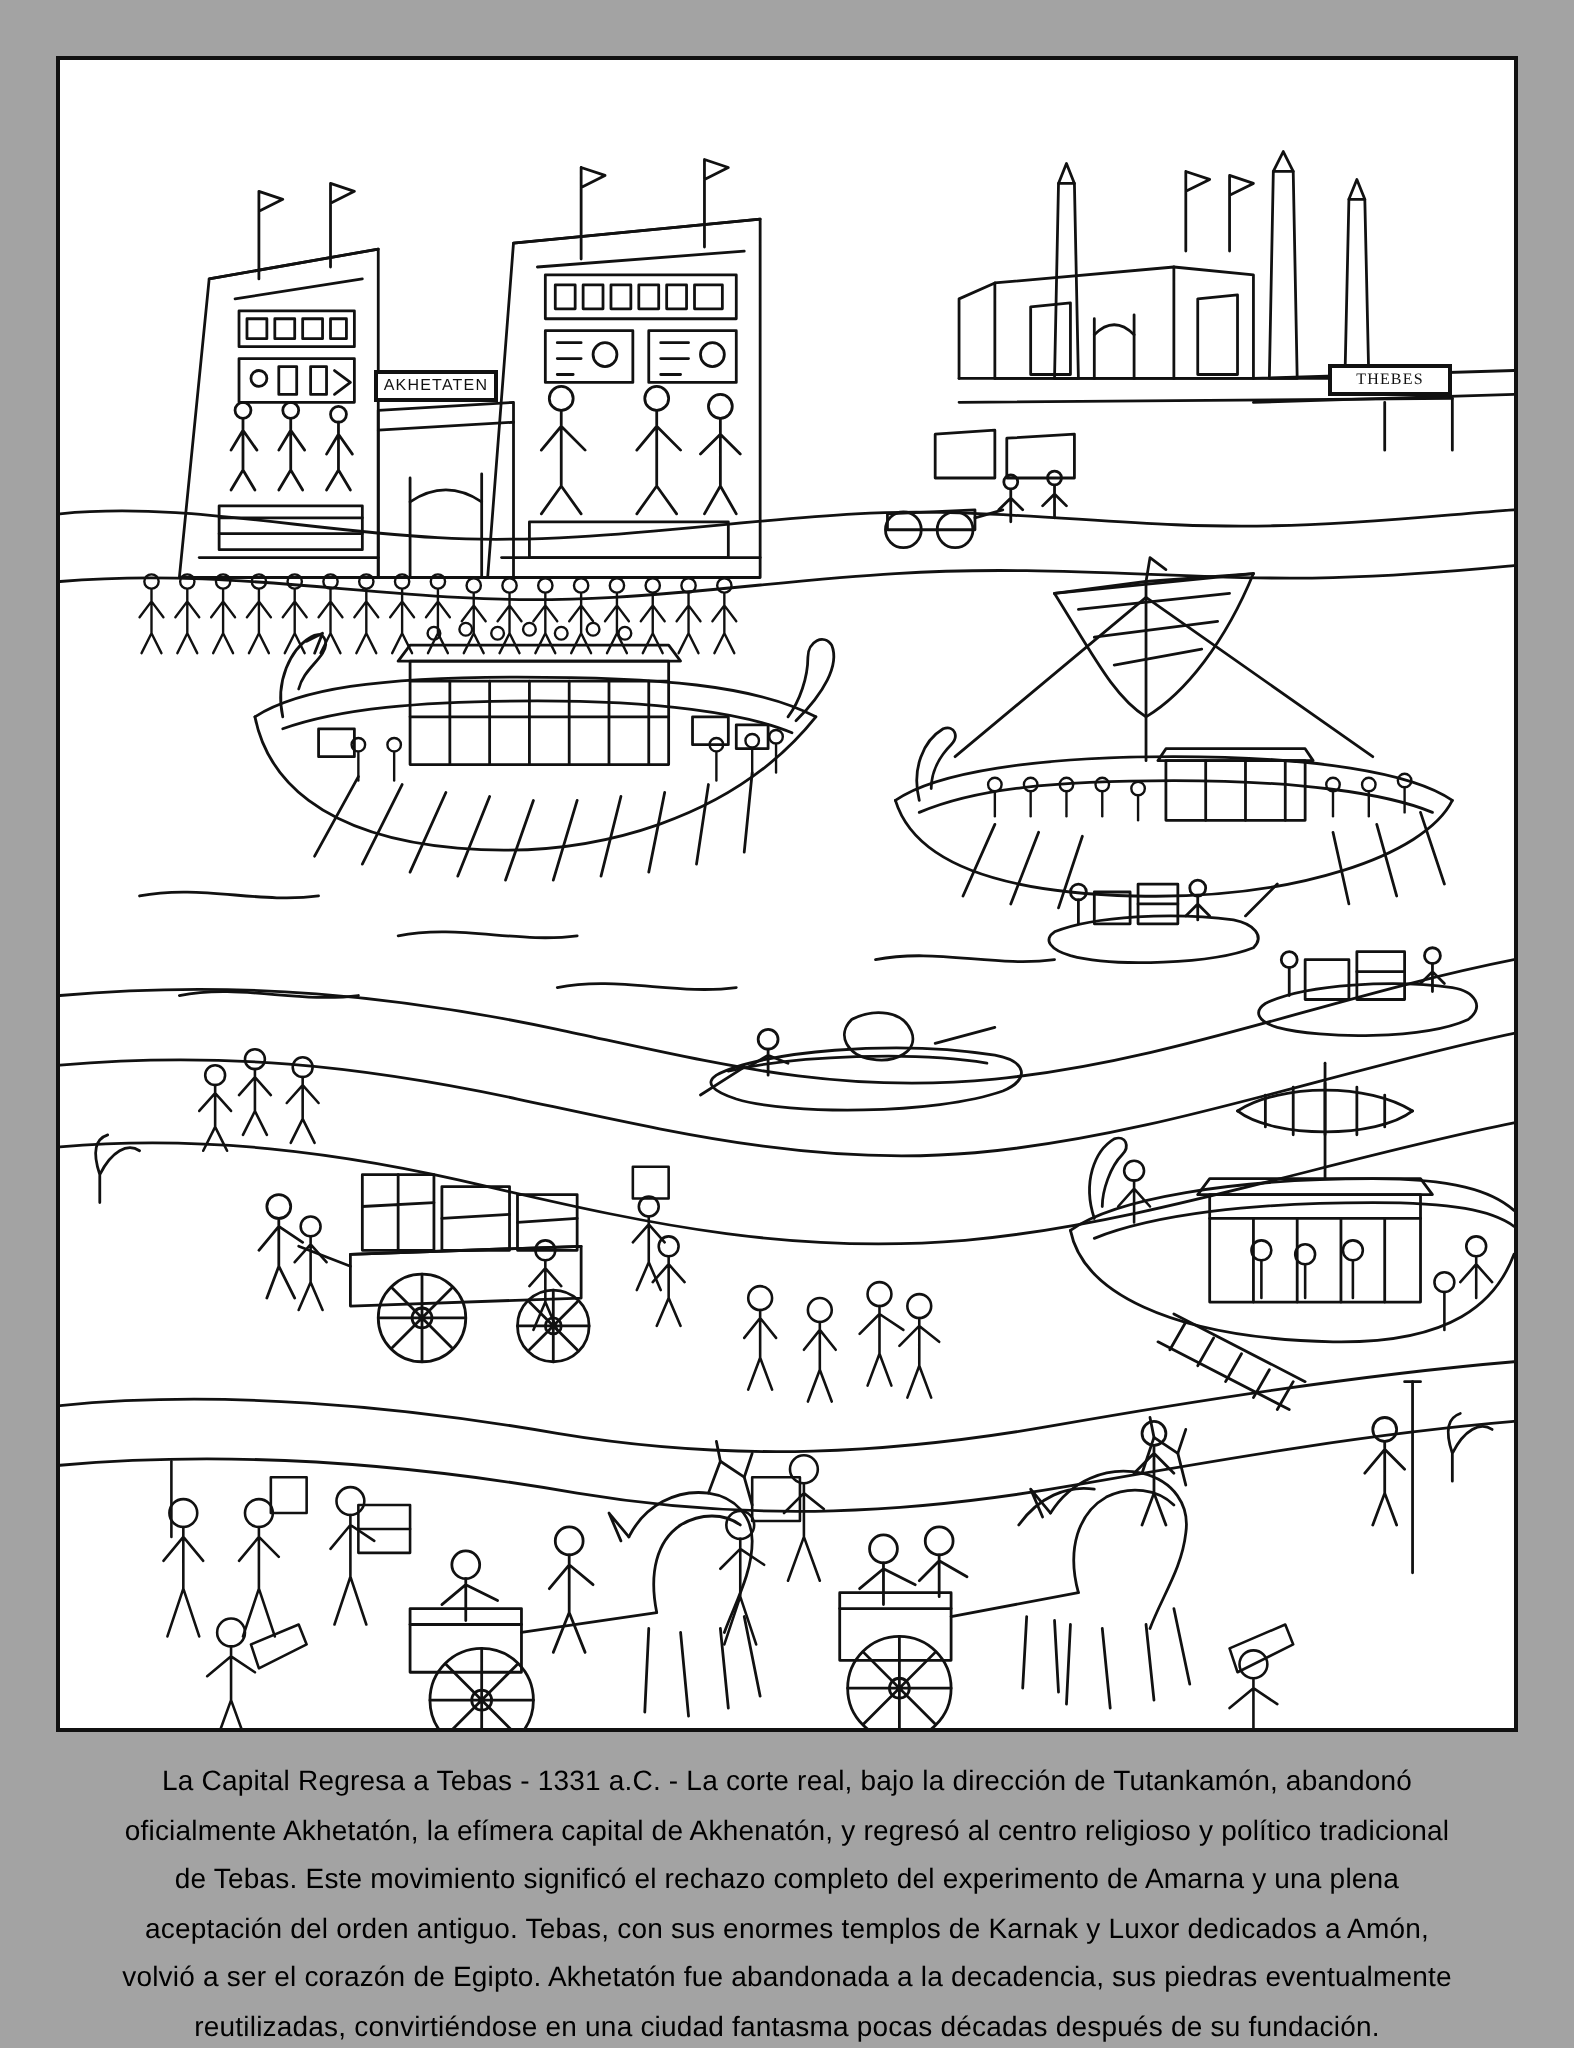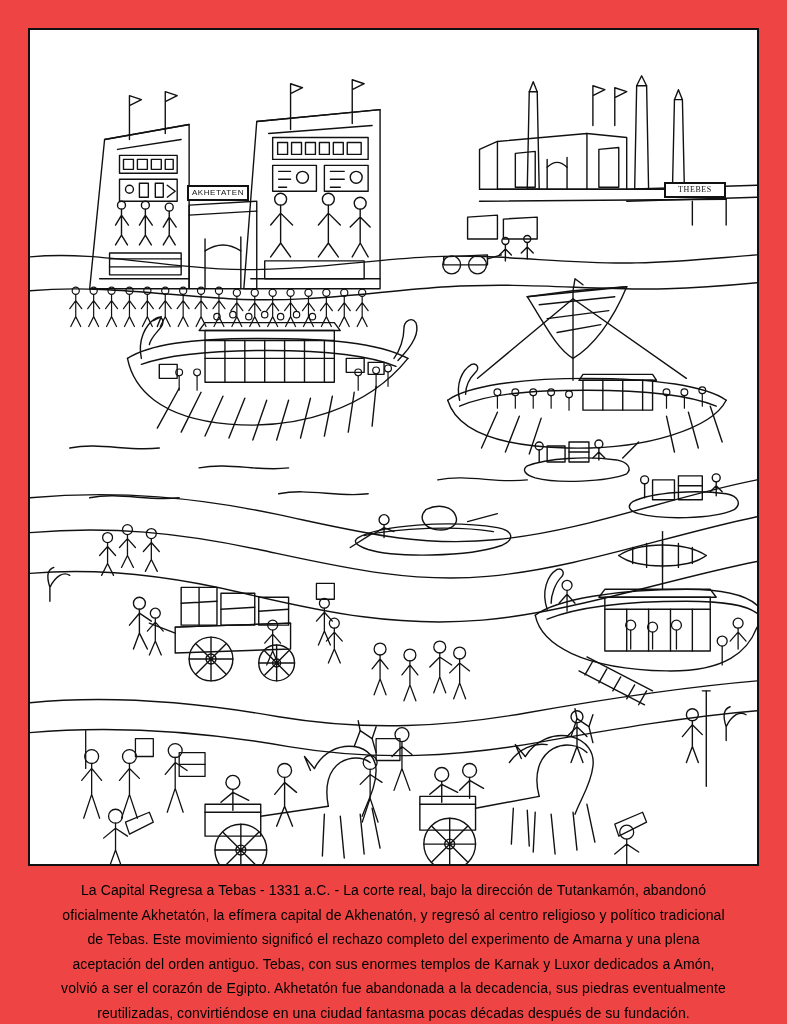--- a/index.html
+++ b/index.html
@@ -12,21 +12,21 @@
     width: 787px;
     height: 1024px;
     font-family: "Liberation Sans", sans-serif;
     color: #111111;
     overflow: hidden;
   }
   .page {
     position: relative;
     width: 787px;
     height: 1024px;
-    background: #ef4444;
+    background: #a3a3a3;
     box-sizing: border-box;
   }
   .illustration-frame {
     position: absolute;
     left: 28px;
     top: 28px;
     width: 731px;
     height: 838px;
     border: 2px solid #111111;
     box-sizing: border-box;

